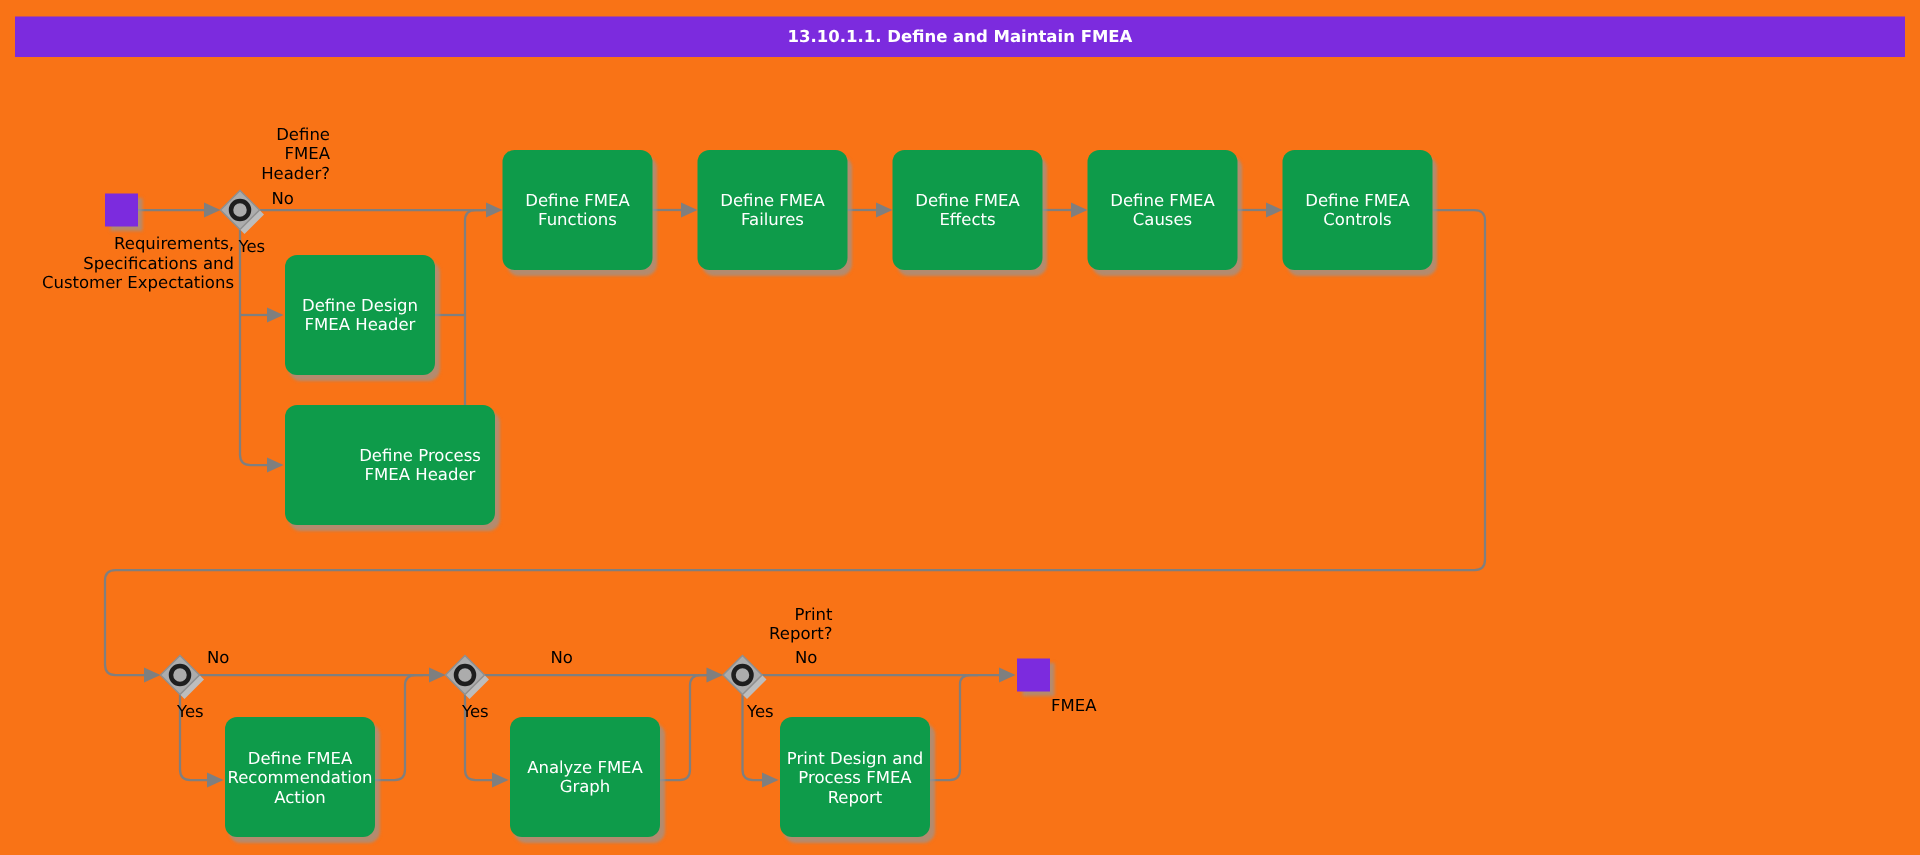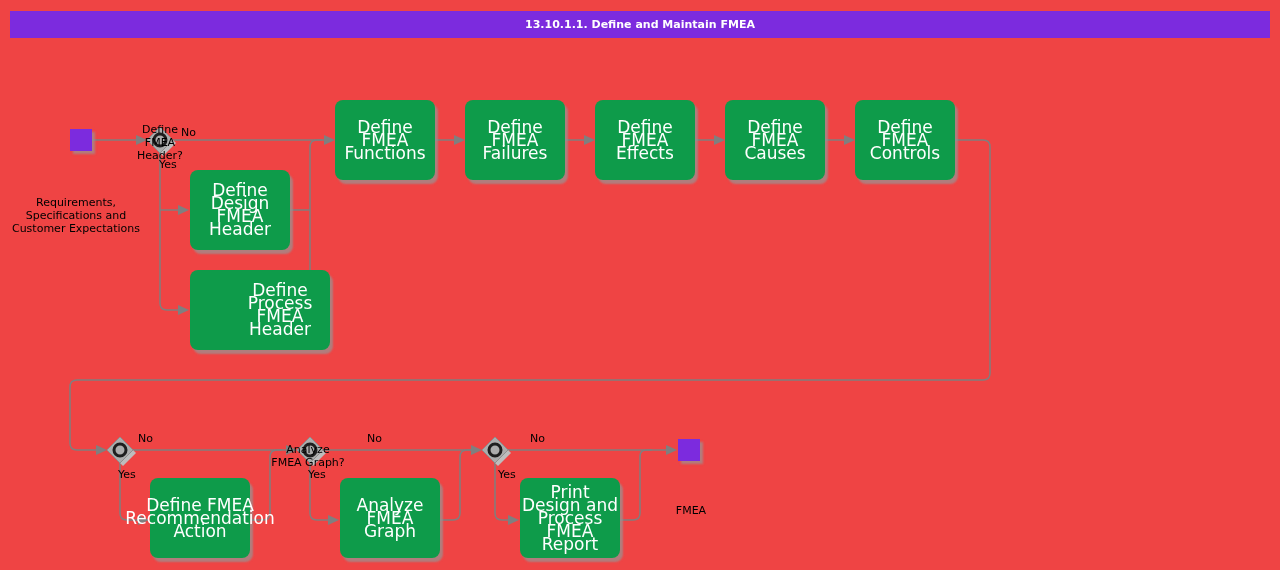--- a/index.html
+++ b/index.html
@@ -3,45 +3,45 @@
 <meta charset="utf-8">
 <style>
   :root{
     --purple:#7C2BDE;
     --green:#0E9B4A;
     --line:#7F7F7F;
     --diamond:#ACACAC;
   }
   html,body{margin:0;padding:0;background:#fff;}
   .stage{
-    position:relative;width:1280px;height:570px;background:#ef4444;
+    position:relative;width:1280px;height:570px;background:#f97316;
     font-family:"DejaVu Sans","Liberation Sans",sans-serif;overflow:hidden;
   }
   .titlebar{
     position:absolute;left:10px;top:11px;width:1260px;height:27px;
     background:var(--purple);color:#ffffff;font-size:11px;font-weight:bold;
     display:flex;align-items:center;justify-content:center;
   }
   .connector-svg{position:absolute;left:0;top:0;z-index:1;}
   .activity{
     position:absolute;width:100px;height:80px;z-index:2;
     background:var(--green);color:#ffffff;border-radius:8px;
     display:flex;align-items:center;justify-content:center;text-align:center;
-    font-size:17px;line-height:13px;white-space:pre-line;
+    font-size:11px;line-height:13px;white-space:pre-line;
     box-shadow:3px 4px 2px rgba(150,150,150,0.7);cursor:pointer;
   }
   .sq{
     position:absolute;width:22px;height:22px;z-index:2;
     background:var(--purple);box-shadow:3px 3px 2px rgba(150,150,150,0.7);
   }
   .lbl{
     position:absolute;z-index:3;font-size:11px;line-height:13px;color:#000;
     white-space:pre-line;
   }
-  .ctr{text-align:center;margin-top:40px;}
+  .ctr{text-align:right;}
 </style>
 </head>
 <body>
 
 <div class="stage">
 
   <div class="titlebar">
     <span>13.10.1.1. Define and Maintain FMEA</span>
   </div>
 
@@ -119,25 +119,25 @@
 
   <div class="lbl ctr" style="left:100px;top:83px;width:120px;">Define
 FMEA
 Header?</div>
   <div class="lbl" style="left:181px;top:126px;">No</div>
   <div class="lbl" style="left:159px;top:158px;">Yes</div>
 
   <div class="lbl" style="left:138px;top:432px;">No</div>
   <div class="lbl" style="left:118px;top:468px;">Yes</div>
 
-  <div class="lbl ctr" style="left:248px;top:403px;width:120px;">Analyze
-FMEA Graph?</div>
   <div class="lbl" style="left:367px;top:432px;">No</div>
   <div class="lbl" style="left:308px;top:468px;">Yes</div>
 
+  <div class="lbl ctr" style="left:435px;top:403px;width:120px;">Print
+Report?</div>
   <div class="lbl" style="left:530px;top:432px;">No</div>
   <div class="lbl" style="left:498px;top:468px;">Yes</div>
 
   <div class="activity" style="left:335px;top:100px;">Define FMEA
 Functions</div>
   <div class="activity" style="left:465px;top:100px;">Define FMEA
 Failures</div>
   <div class="activity" style="left:595px;top:100px;">Define FMEA
 Effects</div>
   <div class="activity" style="left:725px;top:100px;">Define FMEA

